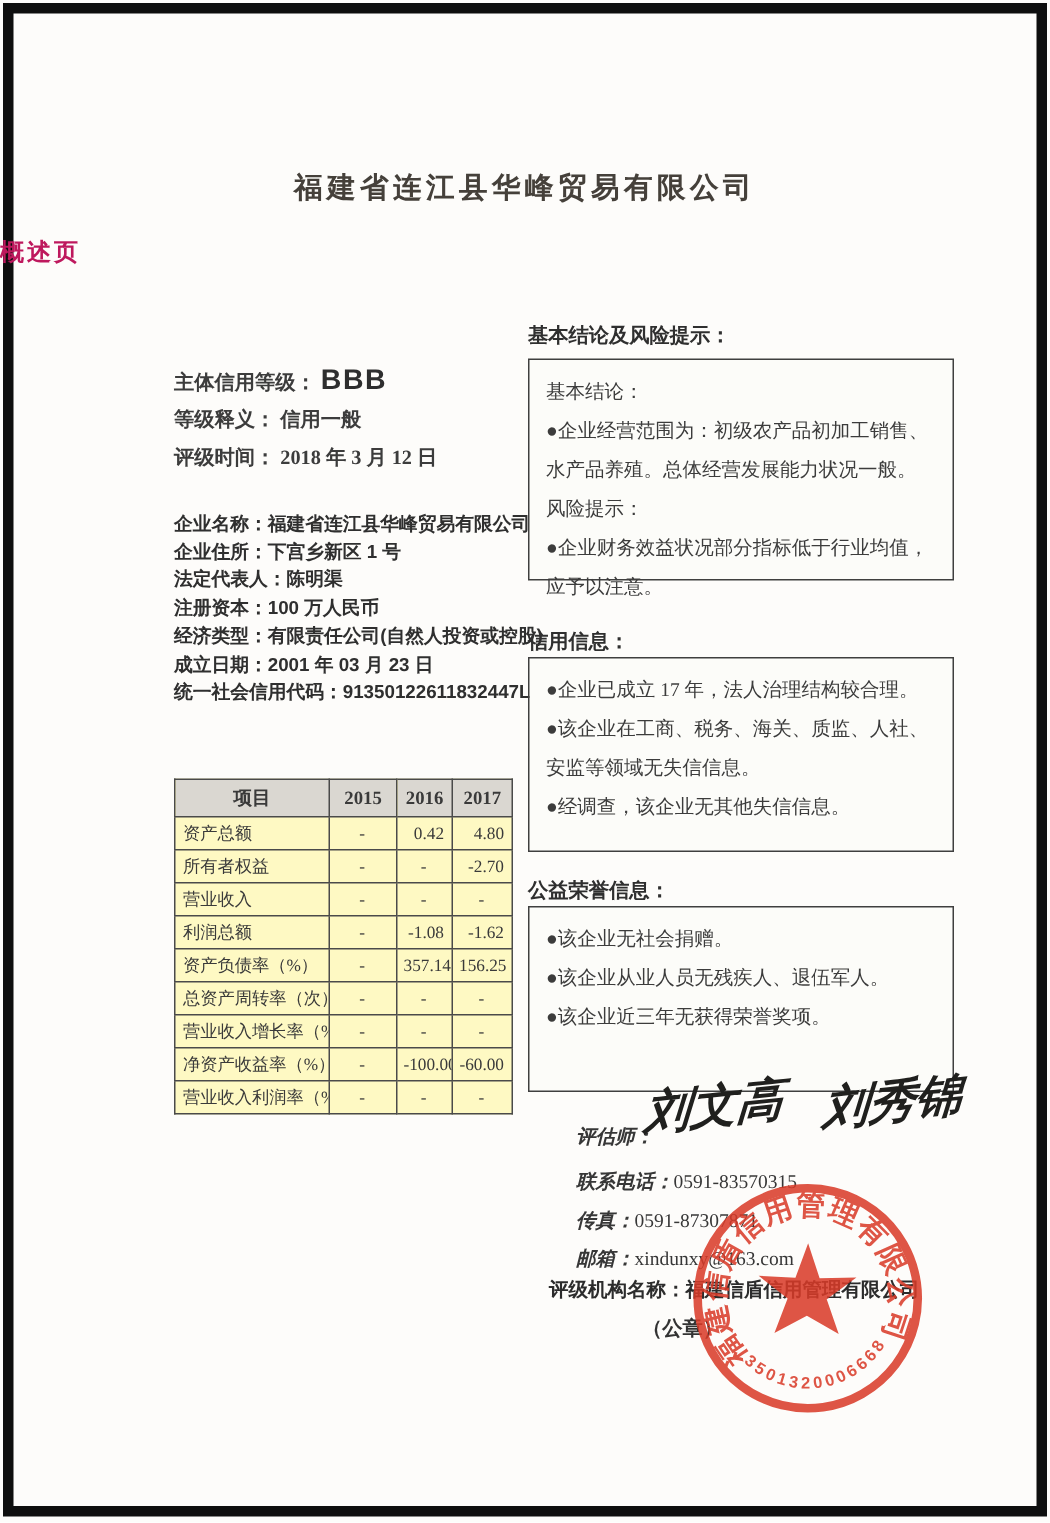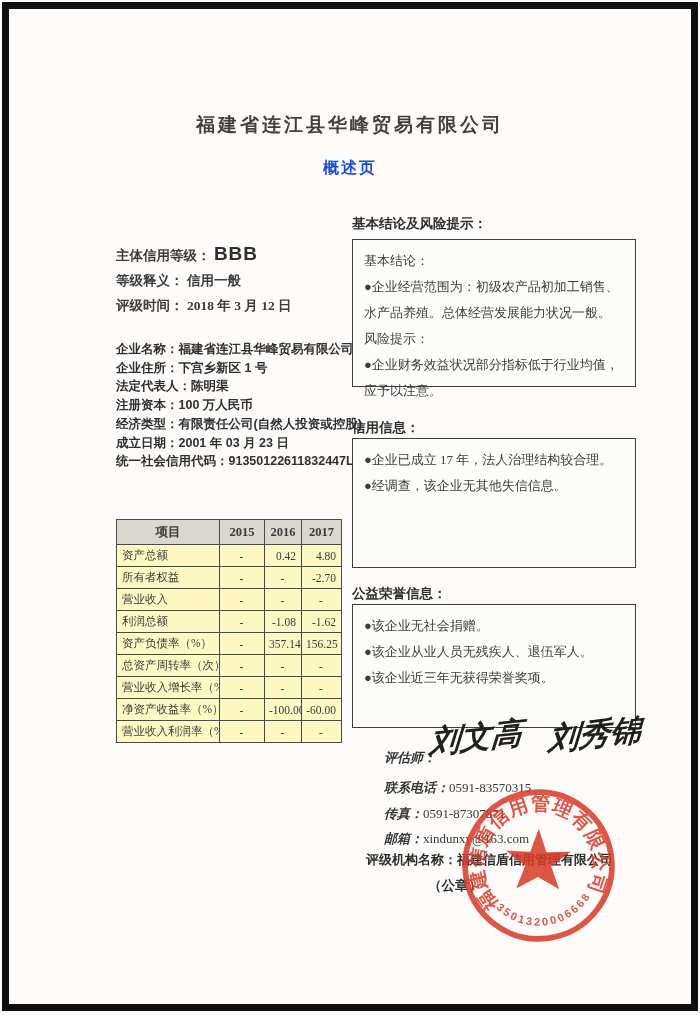--- a/index.html
+++ b/index.html
@@ -3,22 +3,22 @@
 <meta charset="utf-8">
 <style>
   html,body{margin:0;padding:0;background:#ffffff;}
   .page{position:relative;width:700px;height:1015px;background:#fdfcfa;overflow:hidden;
         font-family:"Liberation Serif", serif;color:#383838;}
   .frame{position:absolute;top:2px;left:2px;right:2px;bottom:4px;border:7px solid #0e0e0e;pointer-events:none;}
   .abs{position:absolute;}
 
   .doc-title{top:112px;left:0;width:100%;text-align:center;font-family:"Liberation Sans",sans-serif;
              font-weight:bold;font-size:19px;letter-spacing:3px;color:#45403a;}
-  .doc-subtitle{top:158px;left:0;width:100%;text-align:center;font-family:"Liberation Sans",sans-serif;
-             font-weight:bold;font-size:16px;letter-spacing:2px;color:#1d4ed8;}
+  .doc-subtitle{top:158px;left:0;width:100%;text-align:left;font-family:"Liberation Sans",sans-serif;
+             font-weight:bold;font-size:16px;letter-spacing:2px;color:#be185d;}
 
   
   .rating{top:241px;left:116px;width:250px;font-size:13.5px;font-weight:bold;line-height:25px;color:#3c3c3c;}
   .rating .grade-val{font-family:"Liberation Sans",sans-serif;font-size:19px;letter-spacing:1px;color:#2e2e2e;}
   .rating .kai{font-weight:bold;}
 
   .company{top:340px;left:116px;width:250px;font-family:"Liberation Sans",sans-serif;
            font-weight:bold;font-size:12.5px;line-height:18.7px;color:#2f2f2f;}
 
   .fin-title{top:497px;left:116px;width:226px;display:flex;justify-content:space-between;align-items:flex-end;}
@@ -161,20 +161,21 @@
   <div class="abs rc-box" style="top:239px;height:148px;">
     <p>基本结论：</p>
     <p>●企业经营范围为：初级农产品初加工销售、水产品养殖。总体经营发展能力状况一般。</p>
     <p>风险提示：</p>
     <p>●企业财务效益状况部分指标低于行业均值，应予以注意。</p>
   </div>
 
   <div class="abs rc-head" style="top:419px;">信用信息：</div>
   <div class="abs rc-box" style="top:438px;height:130px;">
     <p>●企业已成立 17 年，法人治理结构较合理。</p>
+    <p>●该企业在工商、税务、海关、质监、人社、安监等领域无失信信息。</p>
     <p>●经调查，该企业无其他失信信息。</p>
   </div>
 
   <div class="abs rc-head" style="top:585px;">公益荣誉信息：</div>
   <div class="abs rc-box" style="top:604px;height:124px;">
     <p>●该企业无社会捐赠。</p>
     <p>●该企业从业人员无残疾人、退伍军人。</p>
     <p>●该企业近三年无获得荣誉奖项。</p>
   </div>
 

